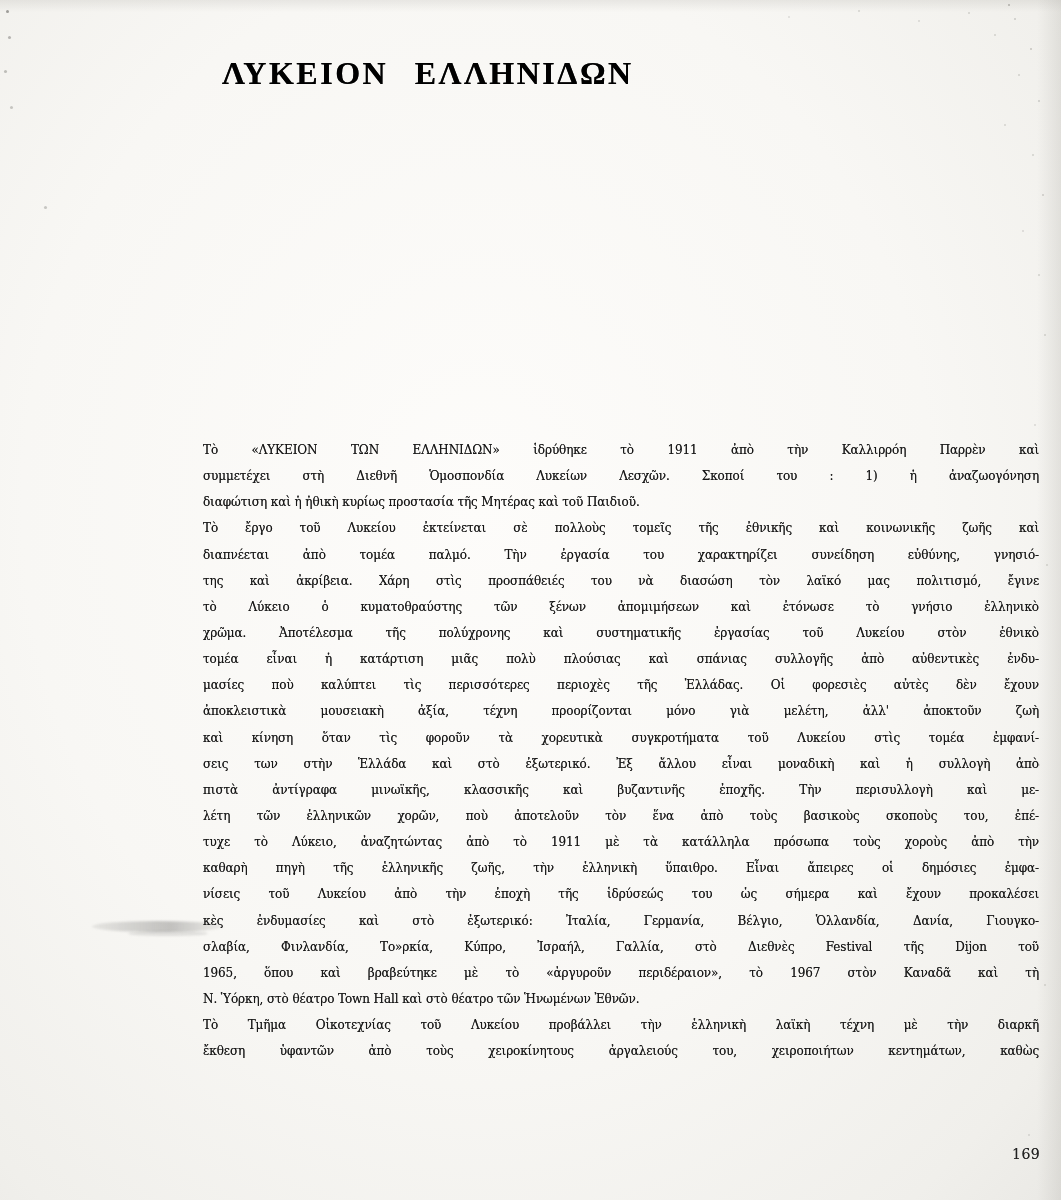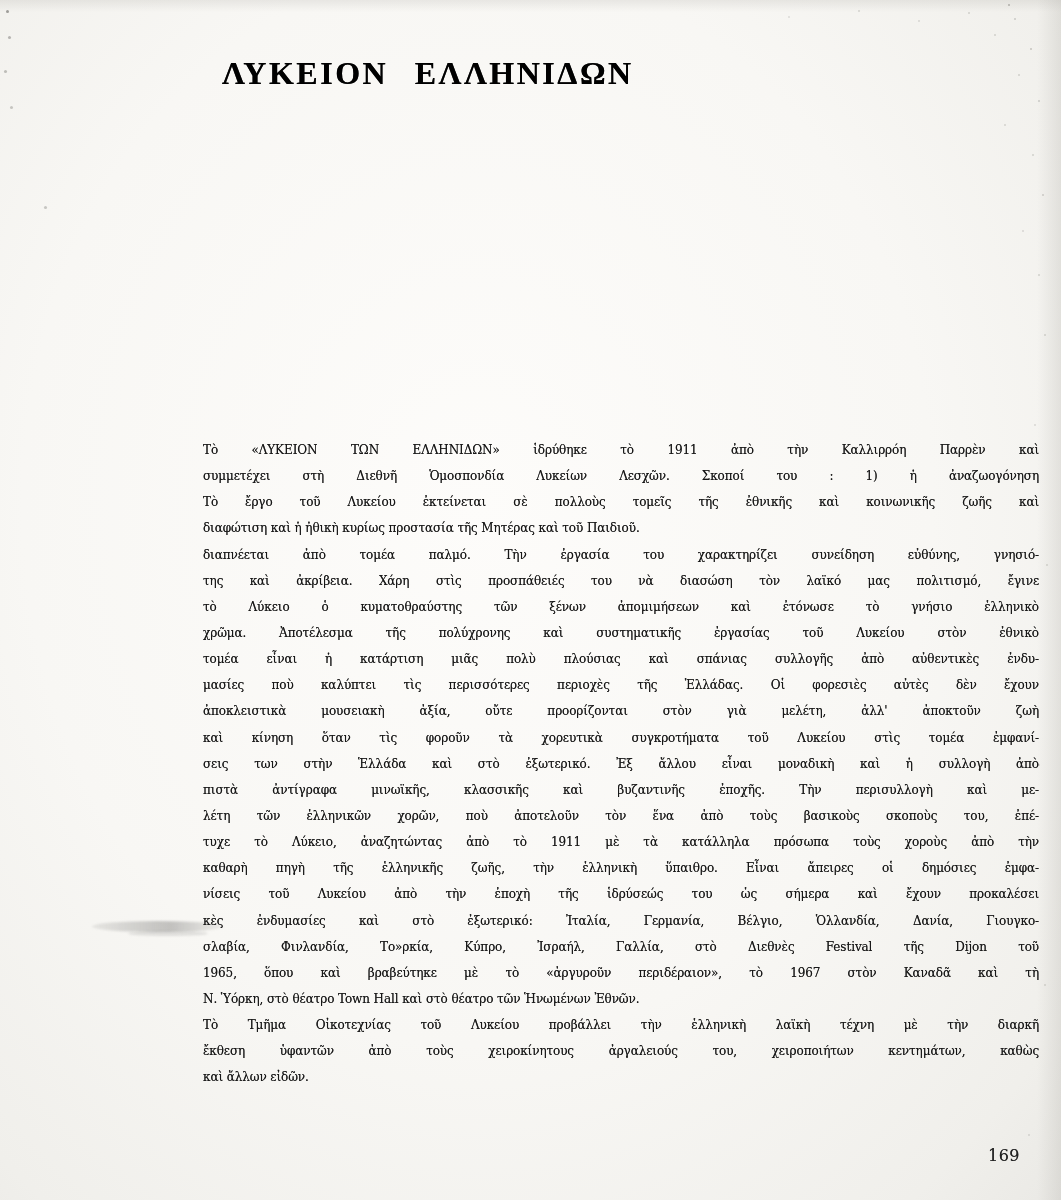--- a/index.html
+++ b/index.html
@@ -63,61 +63,60 @@
     letter-spacing:-0.1px;
     text-shadow:0 0 .35px rgba(20,20,20,.65);
   }
   .body-text .line{
     height:26.15px;overflow:visible;
     text-align:justify;text-align-last:justify;
     white-space:normal;
   }
   .body-text .line.left{text-align:left;text-align-last:left;}
   .page-number{
-    position:absolute;left:988px;top:1146px;
-    font-size:16px;color:#222;letter-spacing:.5px;
+    position:absolute;left:1012px;top:1146px;
+    font-size:14px;color:#222;letter-spacing:.5px;
     text-shadow:0 0 .35px rgba(20,20,20,.6);
   }
 </style>
 </head>
 <body>
 
 <div class="page">
   <div class="edge-top"></div>
   <div class="edge-right"></div>
   <div class="corner-grain"></div>
   <div class="edge-left-speck"></div>
 
   <h1 class="title">ΛΥΚΕΙΟΝ ΕΛΛΗΝΙΔΩΝ</h1>
 
   <div class="smudge"></div>
   <div class="smudge2"></div>
 
   <div class="body-text">
       <div class="line">Τὸ «ΛΥΚΕΙΟΝ ΤΩΝ ΕΛΛΗΝΙΔΩΝ» ἱδρύθηκε τὸ 1911 ἀπὸ τὴν Καλλιρρόη Παρρὲν καὶ</div>
       <div class="line">συμμετέχει στὴ Διεθνῆ Ὁμοσπονδία Λυκείων Λεσχῶν. Σκοποί του : 1) ἡ ἀναζωογόνηση</div>
+      <div class="line left">διαφώτιση καὶ ἡ ἠθικὴ κυρίως προστασία τῆς Μητέρας καὶ τοῦ Παιδιοῦ.</div>
       <div class="line">Τὸ ἔργο τοῦ Λυκείου ἐκτείνεται σὲ πολλοὺς τομεῖς τῆς ἐθνικῆς καὶ κοινωνικῆς ζωῆς καὶ</div>
-      <div class="line left">διαφώτιση καὶ ἡ ἠθικὴ κυρίως προστασία τῆς Μητέρας καὶ τοῦ Παιδιοῦ.</div>
       <div class="line">διαπνέεται ἀπὸ τομέα παλμό. Τὴν ἐργασία του χαρακτηρίζει συνείδηση εὐθύνης, γνησιό-</div>
       <div class="line">της καὶ ἀκρίβεια. Χάρη στὶς προσπάθειές του νὰ διασώση τὸν λαϊκό μας πολιτισμό, ἔγινε</div>
       <div class="line">τὸ Λύκειο ὁ κυματοθραύστης τῶν ξένων ἀπομιμήσεων καὶ ἐτόνωσε τὸ γνήσιο ἑλληνικὸ</div>
       <div class="line">χρῶμα. Ἀποτέλεσμα τῆς πολύχρονης καὶ συστηματικῆς ἐργασίας τοῦ Λυκείου στὸν ἐθνικὸ</div>
       <div class="line">τομέα εἶναι ἡ κατάρτιση μιᾶς πολὺ πλούσιας καὶ σπάνιας συλλογῆς ἀπὸ αὐθεντικὲς ἐνδυ-</div>
       <div class="line">μασίες ποὺ καλύπτει τὶς περισσότερες περιοχὲς τῆς Ἑλλάδας. Οἱ φορεσιὲς αὐτὲς δὲν ἔχουν</div>
-      <div class="line">ἀποκλειστικὰ μουσειακὴ ἀξία, οὔτε προορίζονται στὸν γιὰ μελέτη, ἀλλ' ἀποκτοῦν ζωὴ</div>
+      <div class="line">ἀποκλειστικὰ μουσειακὴ ἀξία, τέχνη προορίζονται μόνο γιὰ μελέτη, ἀλλ' ἀποκτοῦν ζωὴ</div>
       <div class="line">καὶ κίνηση ὅταν τὶς φοροῦν τὰ χορευτικὰ συγκροτήματα τοῦ Λυκείου στὶς τομέα ἐμφανί-</div>
       <div class="line">σεις των στὴν Ἑλλάδα καὶ στὸ ἐξωτερικό. Ἐξ ἄλλου εἶναι μοναδικὴ καὶ ἡ συλλογὴ ἀπὸ</div>
       <div class="line">πιστὰ ἀντίγραφα μινωϊκῆς, κλασσικῆς καὶ βυζαντινῆς ἐποχῆς. Τὴν περισυλλογὴ καὶ με-</div>
       <div class="line">λέτη τῶν ἑλληνικῶν χορῶν, ποὺ ἀποτελοῦν τὸν ἕνα ἀπὸ τοὺς βασικοὺς σκοποὺς του, ἐπέ-</div>
       <div class="line">τυχε τὸ Λύκειο, ἀναζητώντας ἀπὸ τὸ 1911 μὲ τὰ κατάλληλα πρόσωπα τοὺς χοροὺς ἀπὸ τὴν</div>
       <div class="line">καθαρὴ πηγὴ τῆς ἑλληνικῆς ζωῆς, τὴν ἑλληνικὴ ὕπαιθρο. Εἶναι ἄπειρες οἱ δημόσιες ἐμφα-</div>
       <div class="line">νίσεις τοῦ Λυκείου ἀπὸ τὴν ἐποχὴ τῆς ἱδρύσεώς του ὡς σήμερα καὶ ἔχουν προκαλέσει</div>
       <div class="line">κὲς ἐνδυμασίες καὶ στὸ ἐξωτερικό: Ἰταλία, Γερμανία, Βέλγιο, Ὁλλανδία, Δανία, Γιουγκο-</div>
       <div class="line">σλαβία, Φινλανδία, Το»ρκία, Κύπρο, Ἰσραήλ, Γαλλία, στὸ Διεθνὲς Festival τῆς Dijon τοῦ</div>
       <div class="line">1965, ὅπου καὶ βραβεύτηκε μὲ τὸ «ἀργυροῦν περιδέραιον», τὸ 1967 στὸν Καναδᾶ καὶ τὴ</div>
       <div class="line left">Ν. Ὑόρκη, στὸ θέατρο Town Hall καὶ στὸ θέατρο τῶν Ἡνωμένων Ἐθνῶν.</div>
       <div class="line">Τὸ Τμῆμα Οἰκοτεχνίας τοῦ Λυκείου προβάλλει τὴν ἑλληνικὴ λαϊκὴ τέχνη μὲ τὴν διαρκῆ</div>
       <div class="line">ἔκθεση ὑφαντῶν ἀπὸ τοὺς χειροκίνητους ἀργαλειούς του, χειροποιήτων κεντημάτων, καθὼς</div>
-      <div class="line left">καὶ ἄλλων εἰδῶν.</div>
     </div>
 
   <div class="page-number">169</div>
 </div>
 
 </body></html>

